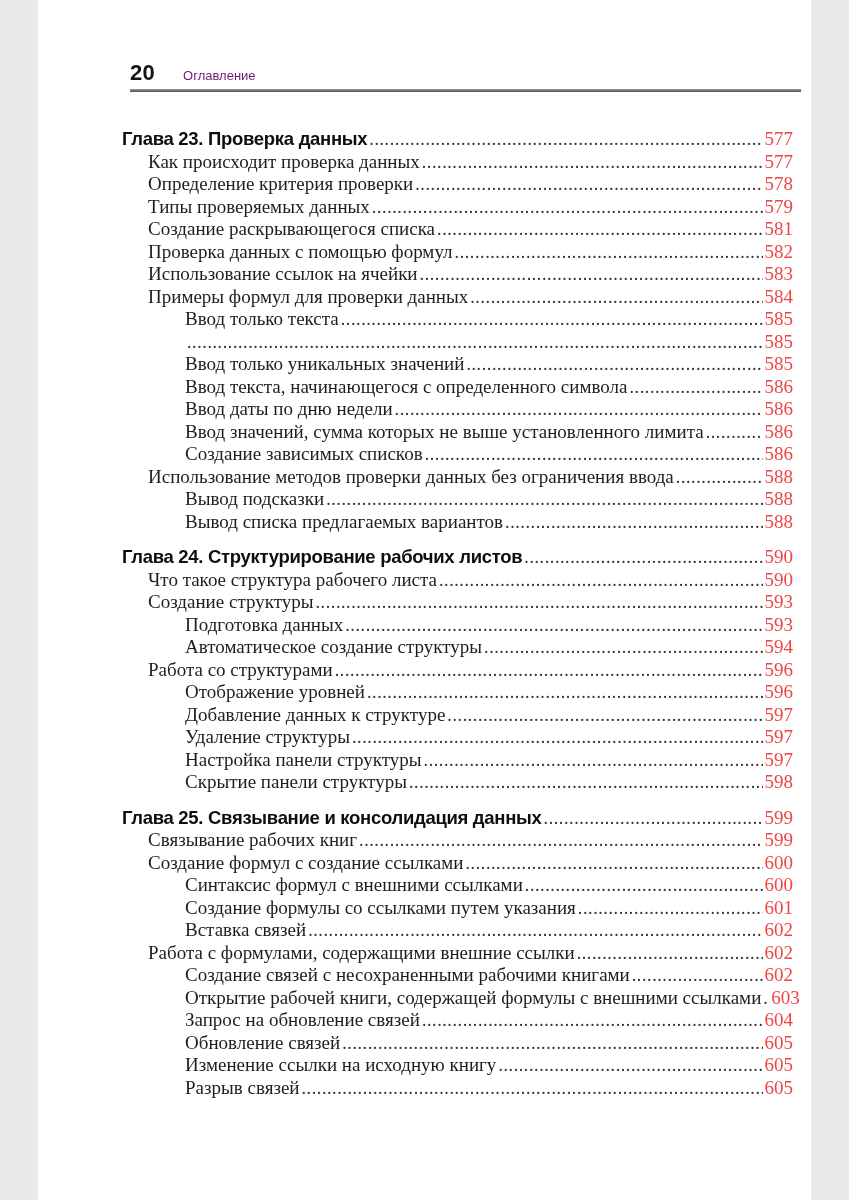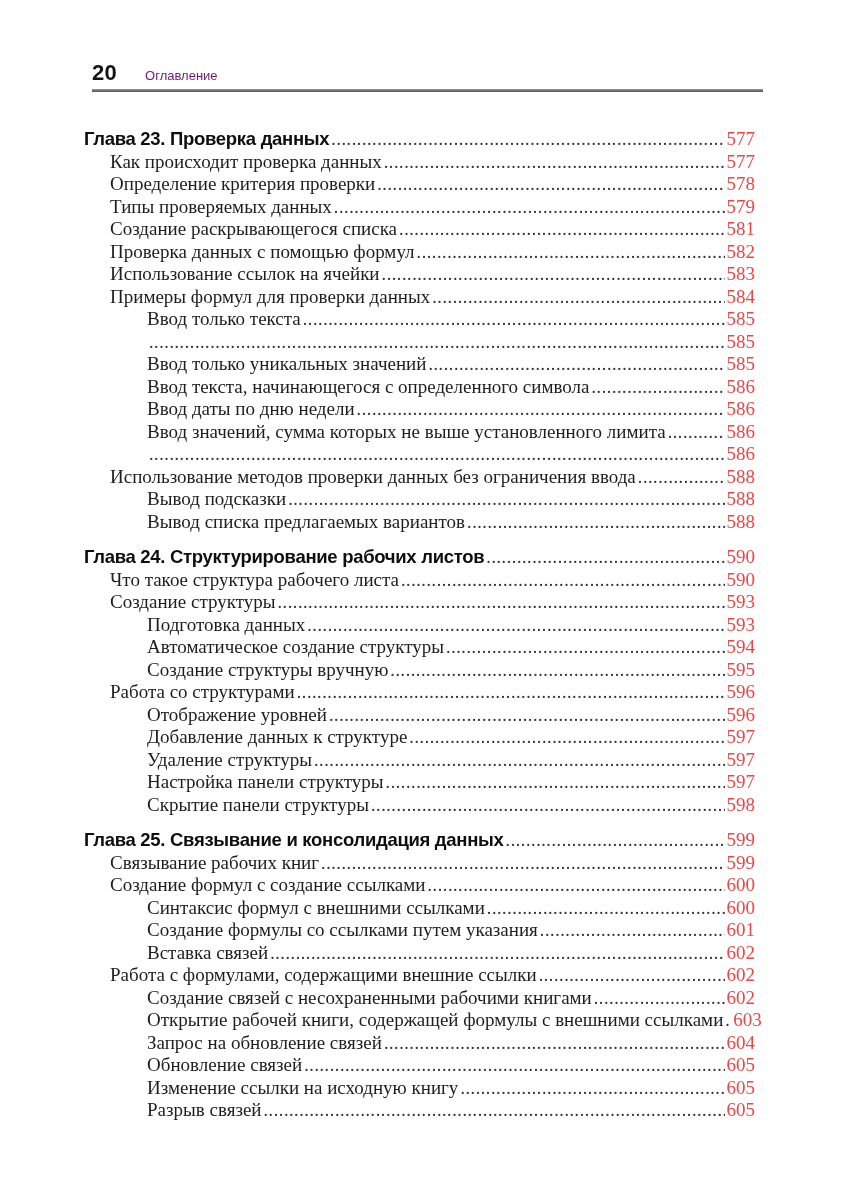--- a/index.html
+++ b/index.html
@@ -1,18 +1,18 @@
 <!DOCTYPE html>
 <html><head>
 <meta charset="utf-8">
 <style>
   html, body { margin: 0; padding: 0; background: #e9e9e9; }
   .page {
     position: relative;
-    width: 849px;
+    width: 773px;
     height: 1200px;
     margin: 0 auto;
     background: #ffffff;
     overflow: hidden;
     font-family: "Liberation Serif", serif;
     color: #1e1e1e;
   }
 
   
   .header {
@@ -167,20 +167,21 @@
         <span class="title">Ввод даты по дню недели</span>
         <span class="dots"></span>
         <span class="pg">586</span>
       </div>
       <div class="row lvl2">
         <span class="title">Ввод значений, сумма которых не выше установленного лимита</span>
         <span class="dots"></span>
         <span class="pg">586</span>
       </div>
       <div class="row lvl2">
+        <span class="title">Создание зависимых списков</span>
         <span class="dots"></span>
         <span class="pg">586</span>
       </div>
       <div class="row lvl1">
         <span class="title">Использование методов проверки данных без ограничения ввода</span>
         <span class="dots"></span>
         <span class="pg">588</span>
       </div>
       <div class="row lvl2">
         <span class="title">Вывод подсказки</span>
@@ -209,25 +210,20 @@
       </div>
       <div class="row lvl2">
         <span class="title">Подготовка данных</span>
         <span class="dots"></span>
         <span class="pg">593</span>
       </div>
       <div class="row lvl2">
         <span class="title">Автоматическое создание структуры</span>
         <span class="dots"></span>
         <span class="pg">594</span>
-      </div>
-      <div class="row lvl2">
-        <span class="title">Создание структуры вручную</span>
-        <span class="dots"></span>
-        <span class="pg">595</span>
       </div>
       <div class="row lvl1">
         <span class="title">Работа со структурами</span>
         <span class="dots"></span>
         <span class="pg">596</span>
       </div>
       <div class="row lvl2">
         <span class="title">Отображение уровней</span>
         <span class="dots"></span>
         <span class="pg">596</span>

